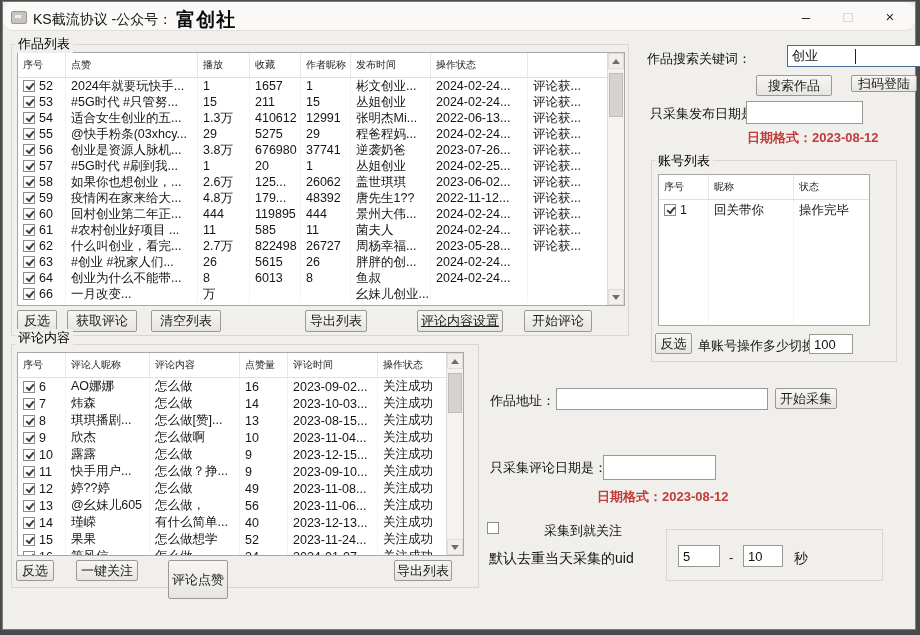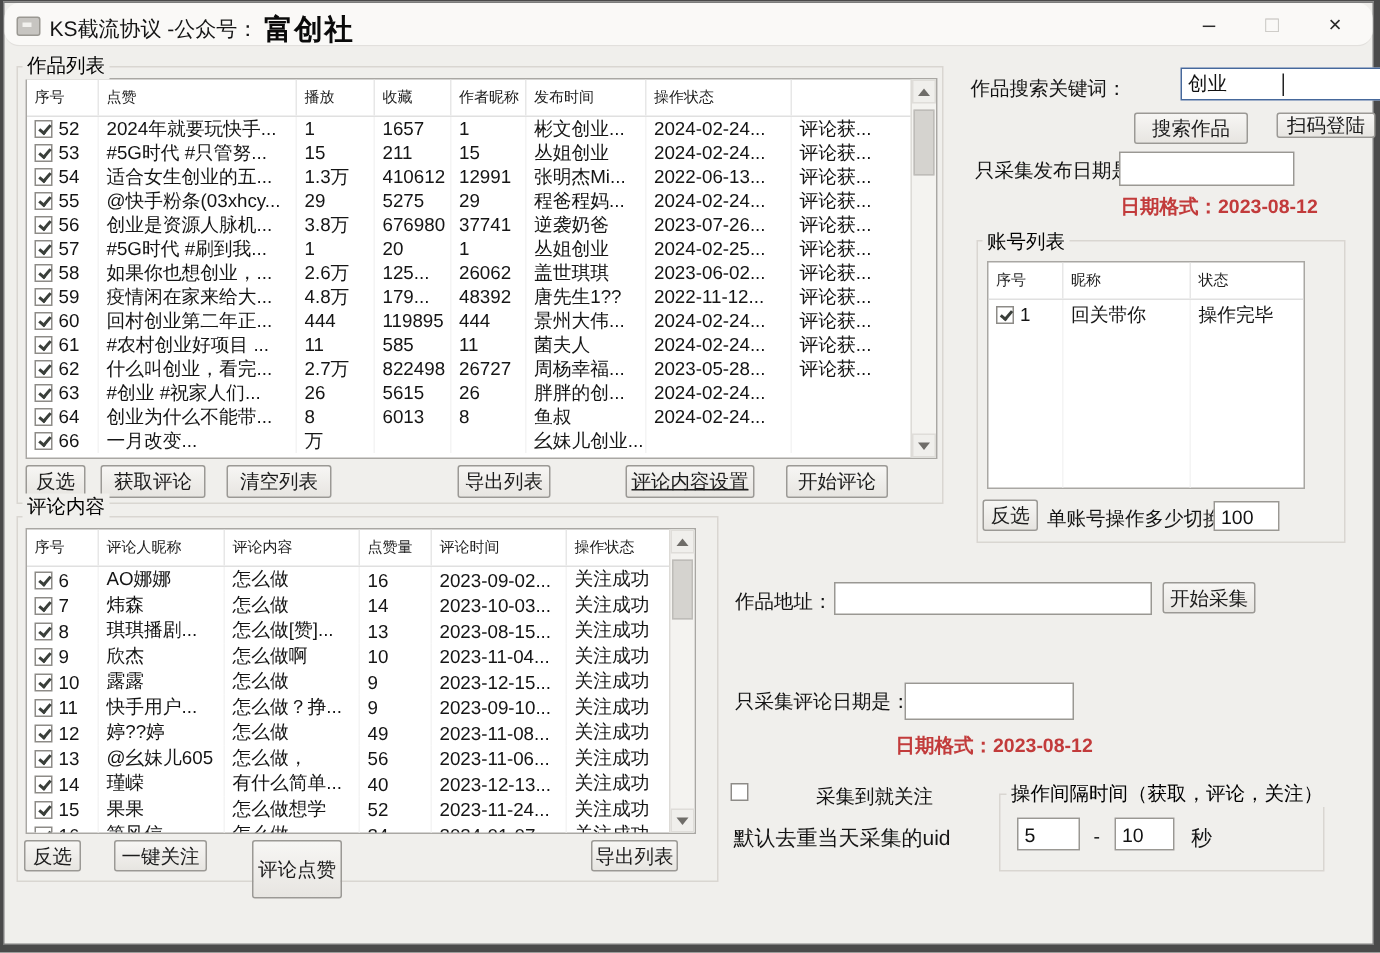--- a/index.html
+++ b/index.html
@@ -566,21 +566,20 @@
 
   <span class="lbl" style="left:487px;top:457px;">只采集评论日期是：</span>
   <div class="field" style="left:600px;top:453px;width:113px;height:25px;">
       <span></span>
     </div>
   <span class="hint" style="left:594px;top:486px;">日期格式：2023-08-12</span>
 
   <span class="cb" style="position:absolute;left:484px;top:520px;"></span>
   <span class="lbl" style="left:514px;top:520px;margin-left:27px;">采集到就关注</span>
 
-  <span class="glabel" style="left:668px;top:518px;">操作间隔时间（获取，评论，关注）</span>
   <div class="group" style="left:663px;top:527px;width:217px;height:52px;"></div>
   <div class="field" style="left:675px;top:543px;width:42px;height:22px;">
       <span>5</span>
     </div>
   <span class="lbl" style="left:726px;top:548px;">-</span>
   <div class="field" style="left:740px;top:543px;width:40px;height:22px;">
       <span>10</span>
     </div>
   <span class="lbl" style="left:791px;top:548px;font-size:14px;">秒</span>
 

